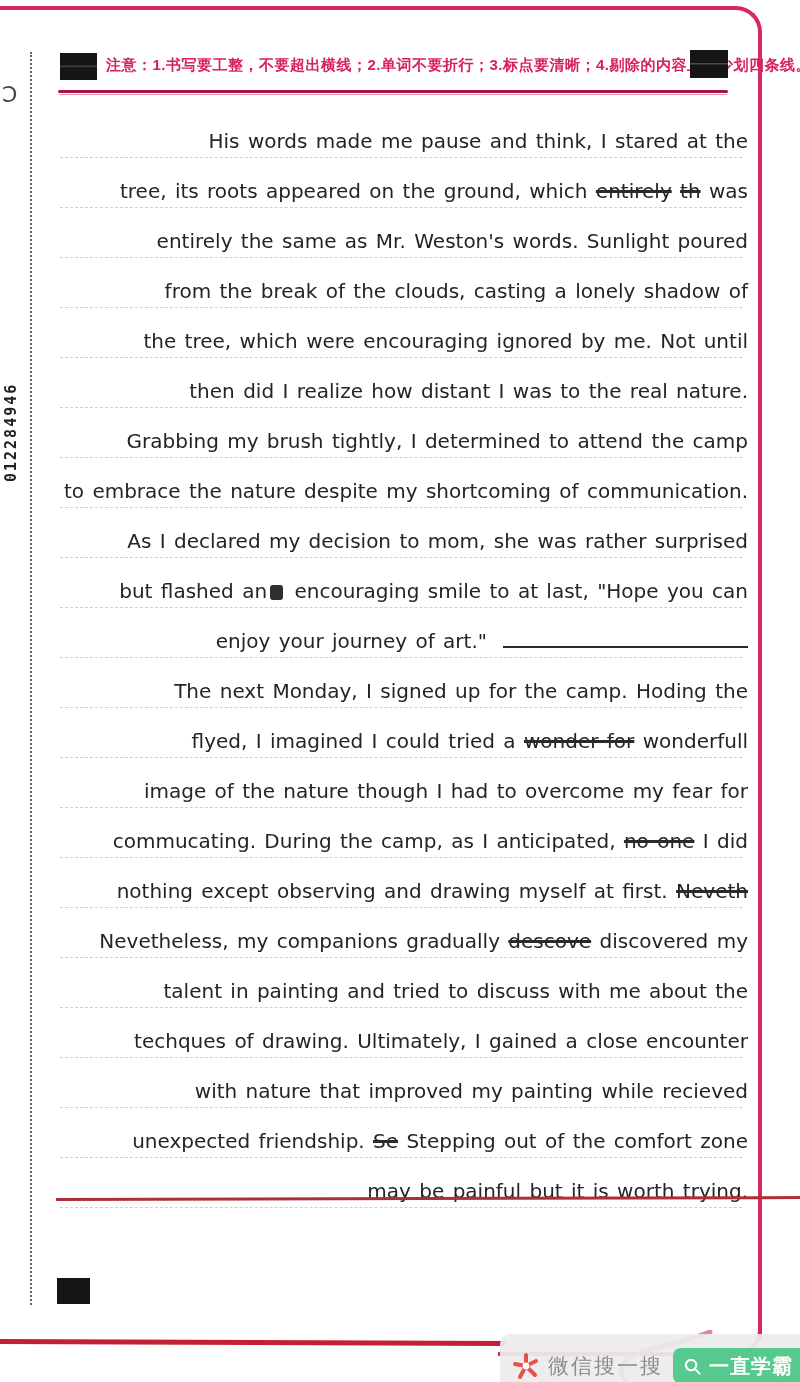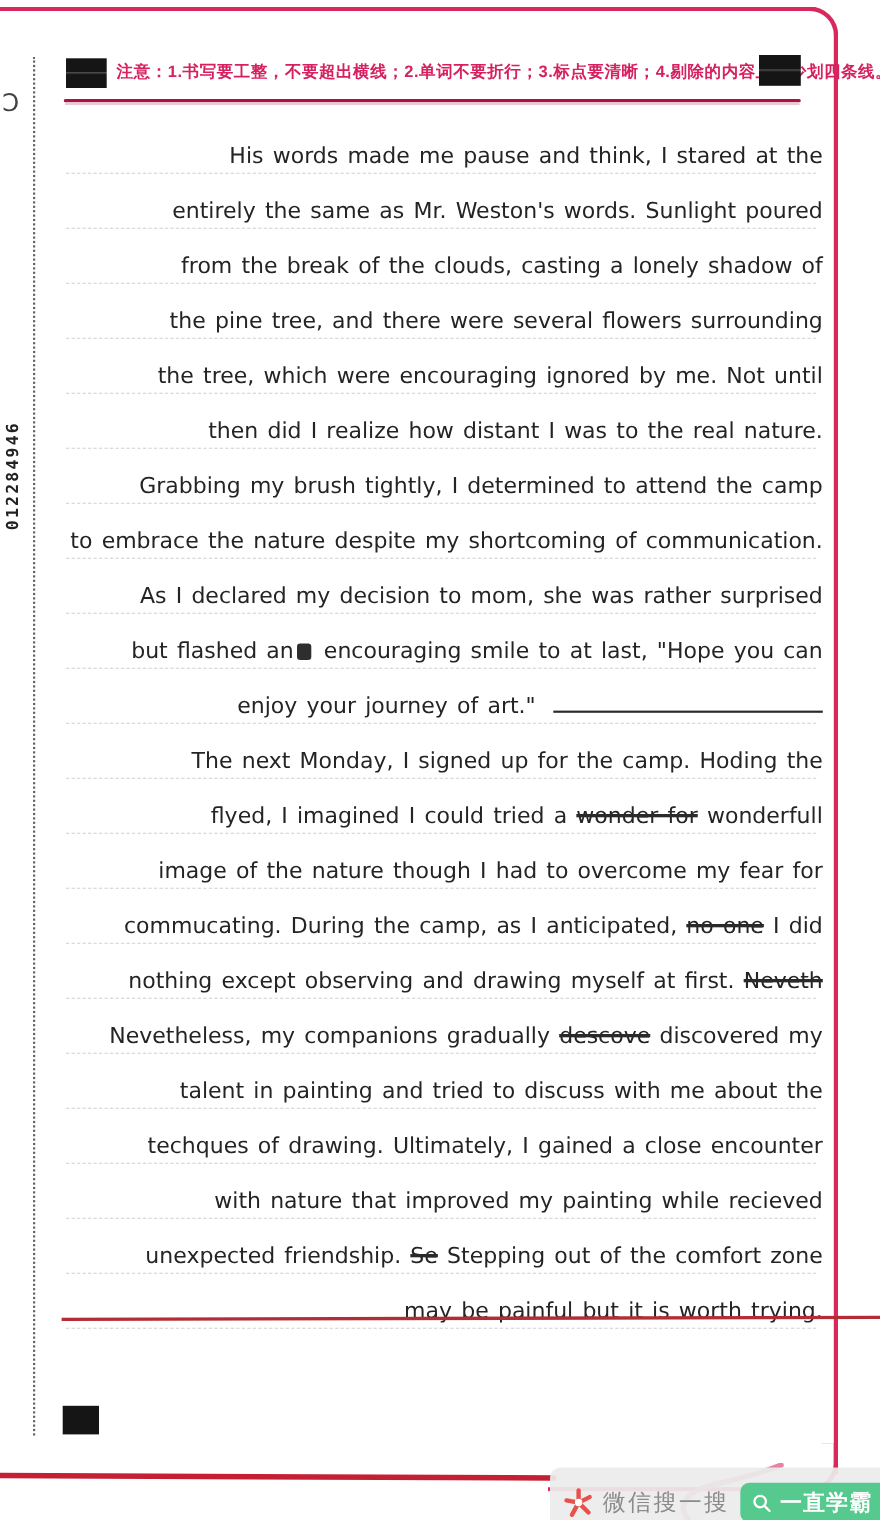--- a/index.html
+++ b/index.html
@@ -132,23 +132,23 @@
 
 <div class="notice">
   <div class="redact redact-left"></div>
   <div class="notice-text">注意：1.书写要工整，不要超出横线；2.单词不要折行；3.标点要清晰；4.剔除的内容上至少划四条线。</div>
   <div class="redact redact-right"></div>
 </div>
 <div class="notice-underline"></div>
 
 <div class="essay">
     <div class="line indent"><span>His words made me pause and think, I stared at the</span></div>
+    <div class="line"><span>tree, its roots appeared on the ground, which </span><span class="strike">entirely</span><span> </span><span class="strike">th</span><span> was</span></div>
     <div class="line"><span>entirely the same as Mr. Weston's words. Sunlight poured</span></div>
     <div class="line"><span>from the break of the clouds, casting a lonely shadow of</span></div>
-    <div class="line"><span>the pine tree, and there were several flowers surrounding</span></div>
     <div class="line"><span>the tree, which were encouraging ignored by me. Not until</span></div>
     <div class="line"><span>then did I realize how distant I was to the real nature.</span></div>
     <div class="line"><span>Grabbing my brush tightly, I determined to attend the camp</span></div>
     <div class="line"><span>to embrace the nature despite my shortcoming of communication.</span></div>
     <div class="line"><span>As I declared my decision to mom, she was rather surprised</span></div>
     <div class="line"><span>but flashed an</span><span class="blob"></span><span> encouraging smile to at last, "Hope you can</span></div>
     <div class="line"><span>enjoy your journey of art."</span><span class="fill"></span></div>
     <div class="line indent"><span>The next Monday, I signed up for the camp. Hoding the</span></div>
     <div class="line"><span>flyed, I imagined I could tried a </span><span class="strike">wonder for</span><span> wonderfull</span></div>
     <div class="line"><span>image of the nature though I had to overcome my fear for</span></div>

